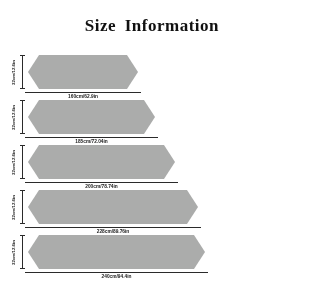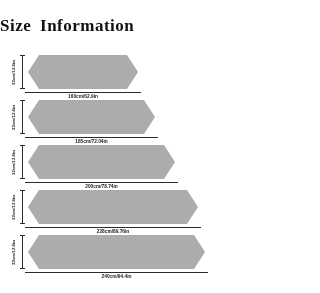--- a/index.html
+++ b/index.html
@@ -13,21 +13,21 @@
     font-family: "Liberation Sans", sans-serif;
     overflow: hidden;
     position: relative;
   }
 
   #chart-title {
     position: absolute;
     top: 16px;
     left: 0;
     width: 219px;
-    text-align: left;
+    text-align: right;
     font-family: "Liberation Serif", serif;
     font-weight: bold;
     font-size: 17px;
     letter-spacing: 0.5px;
     color: #111111;
     word-spacing: 4px;
     white-space: nowrap;
   }
 
   #size-chart {

